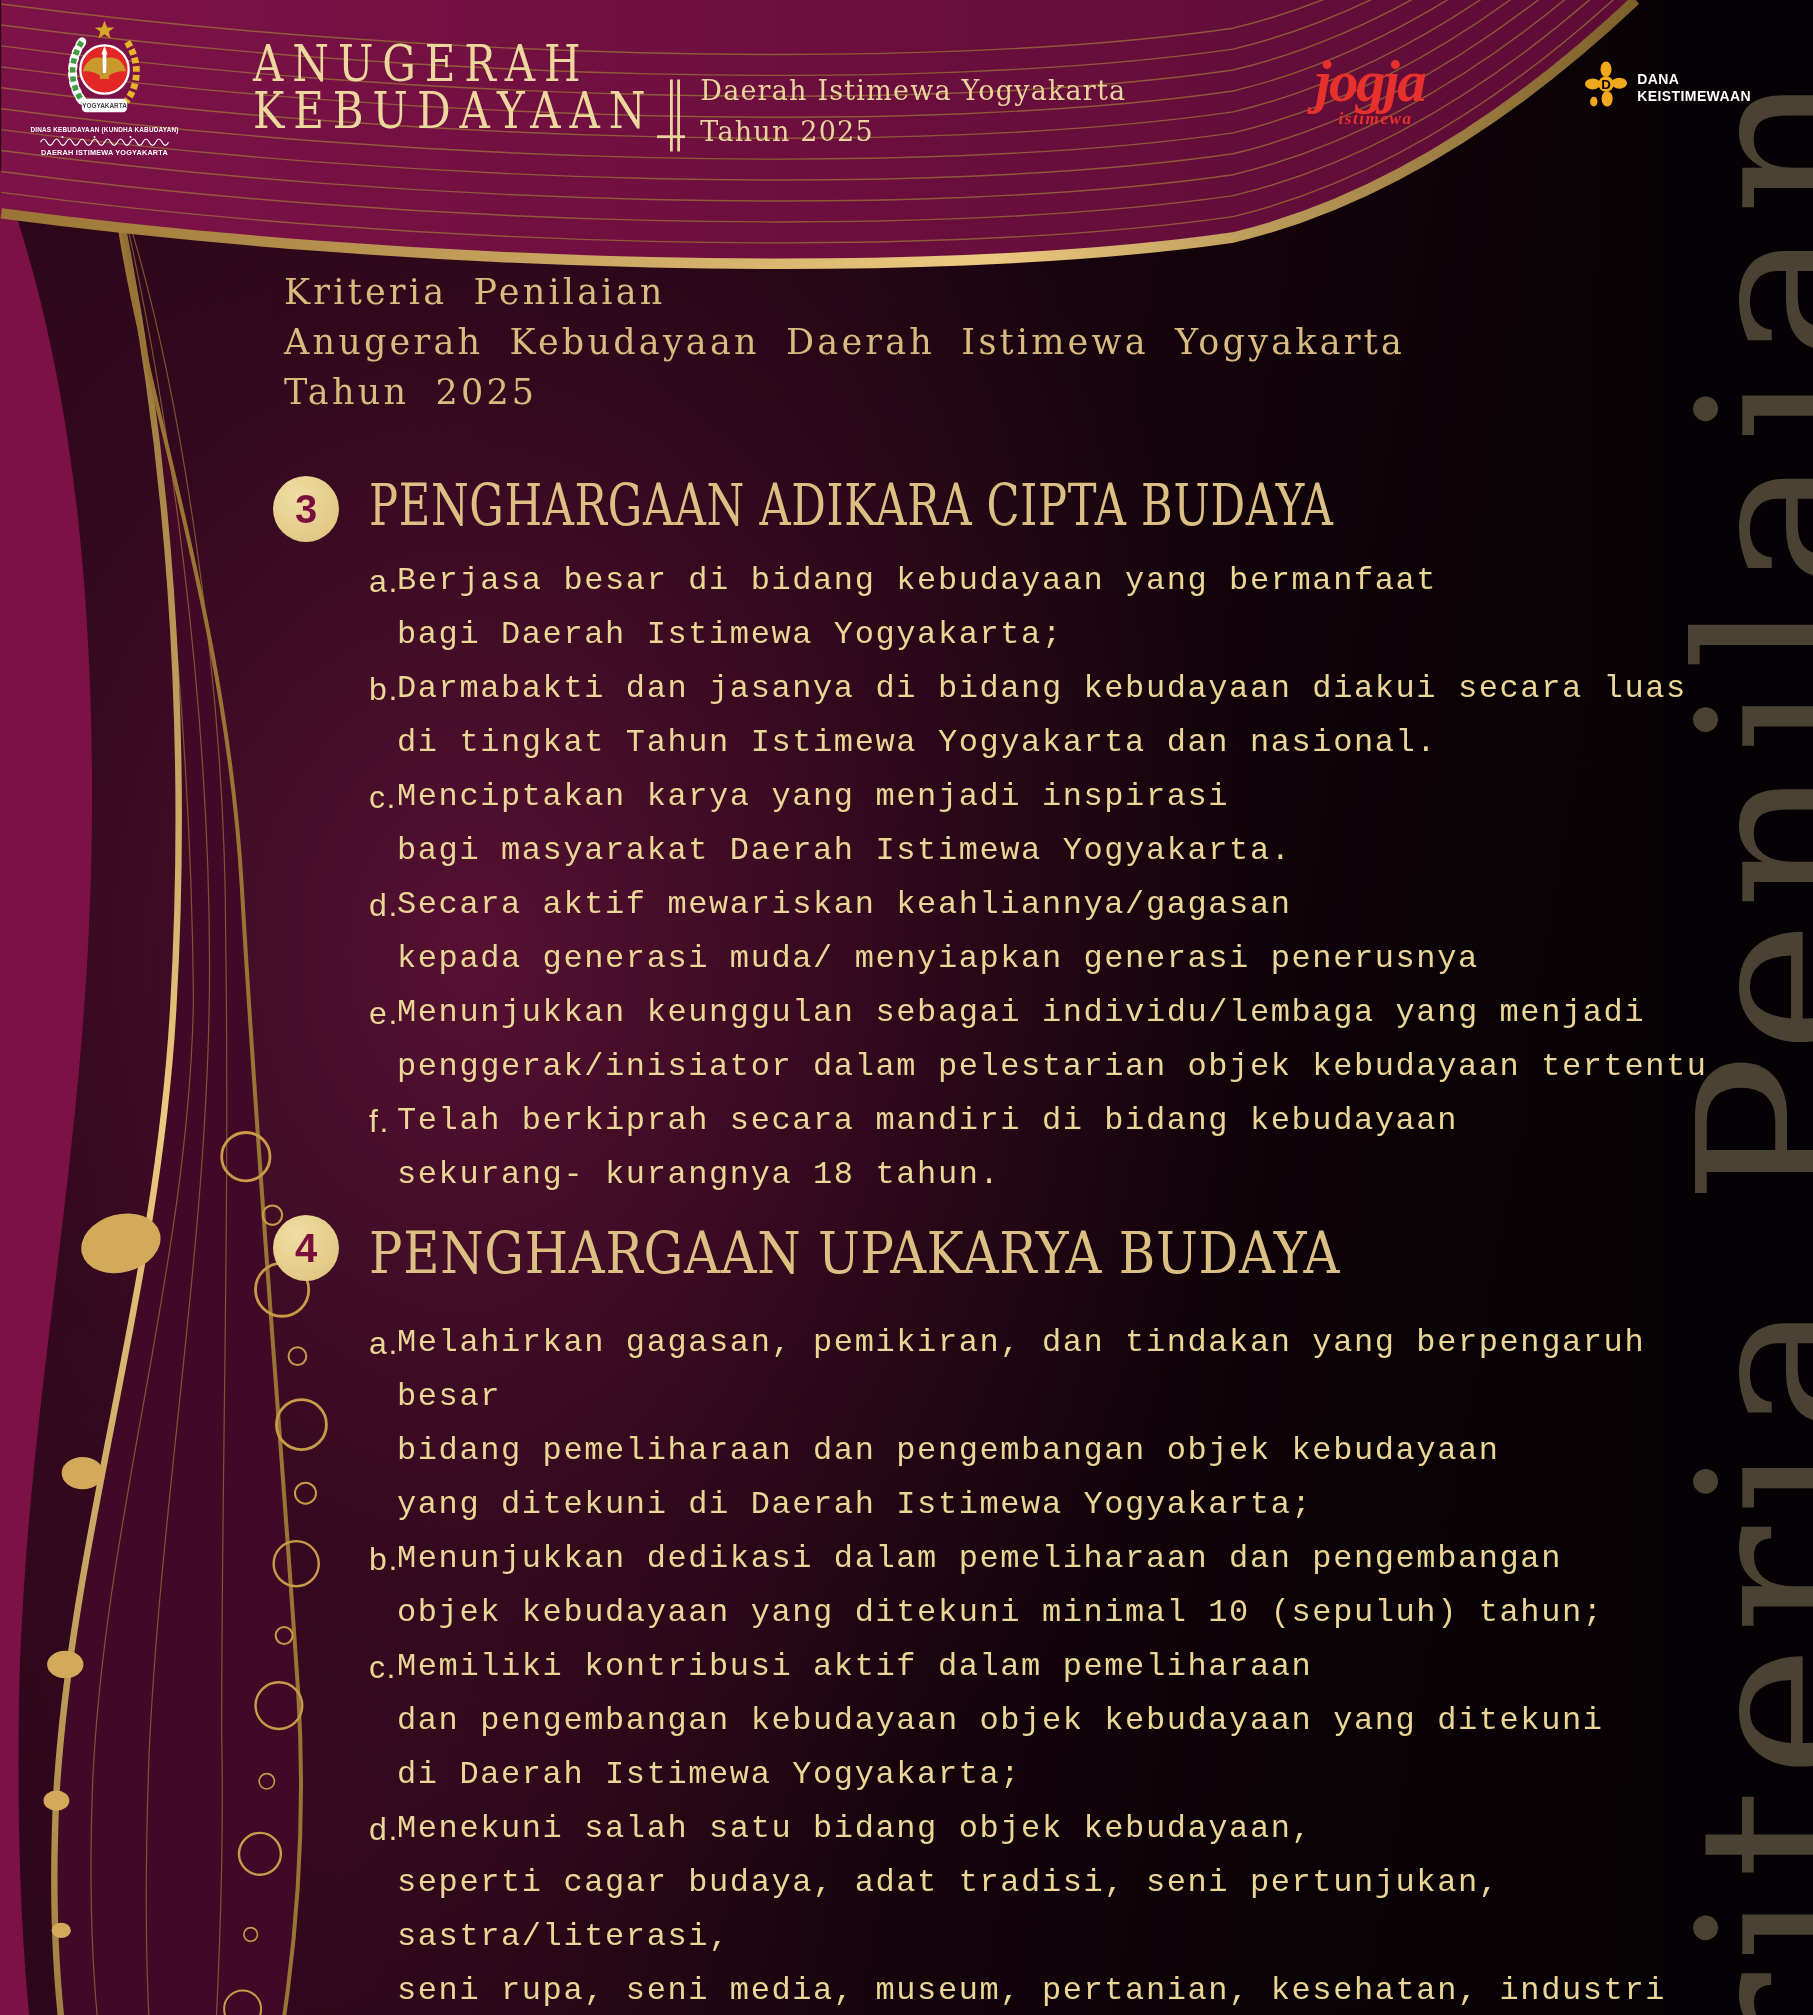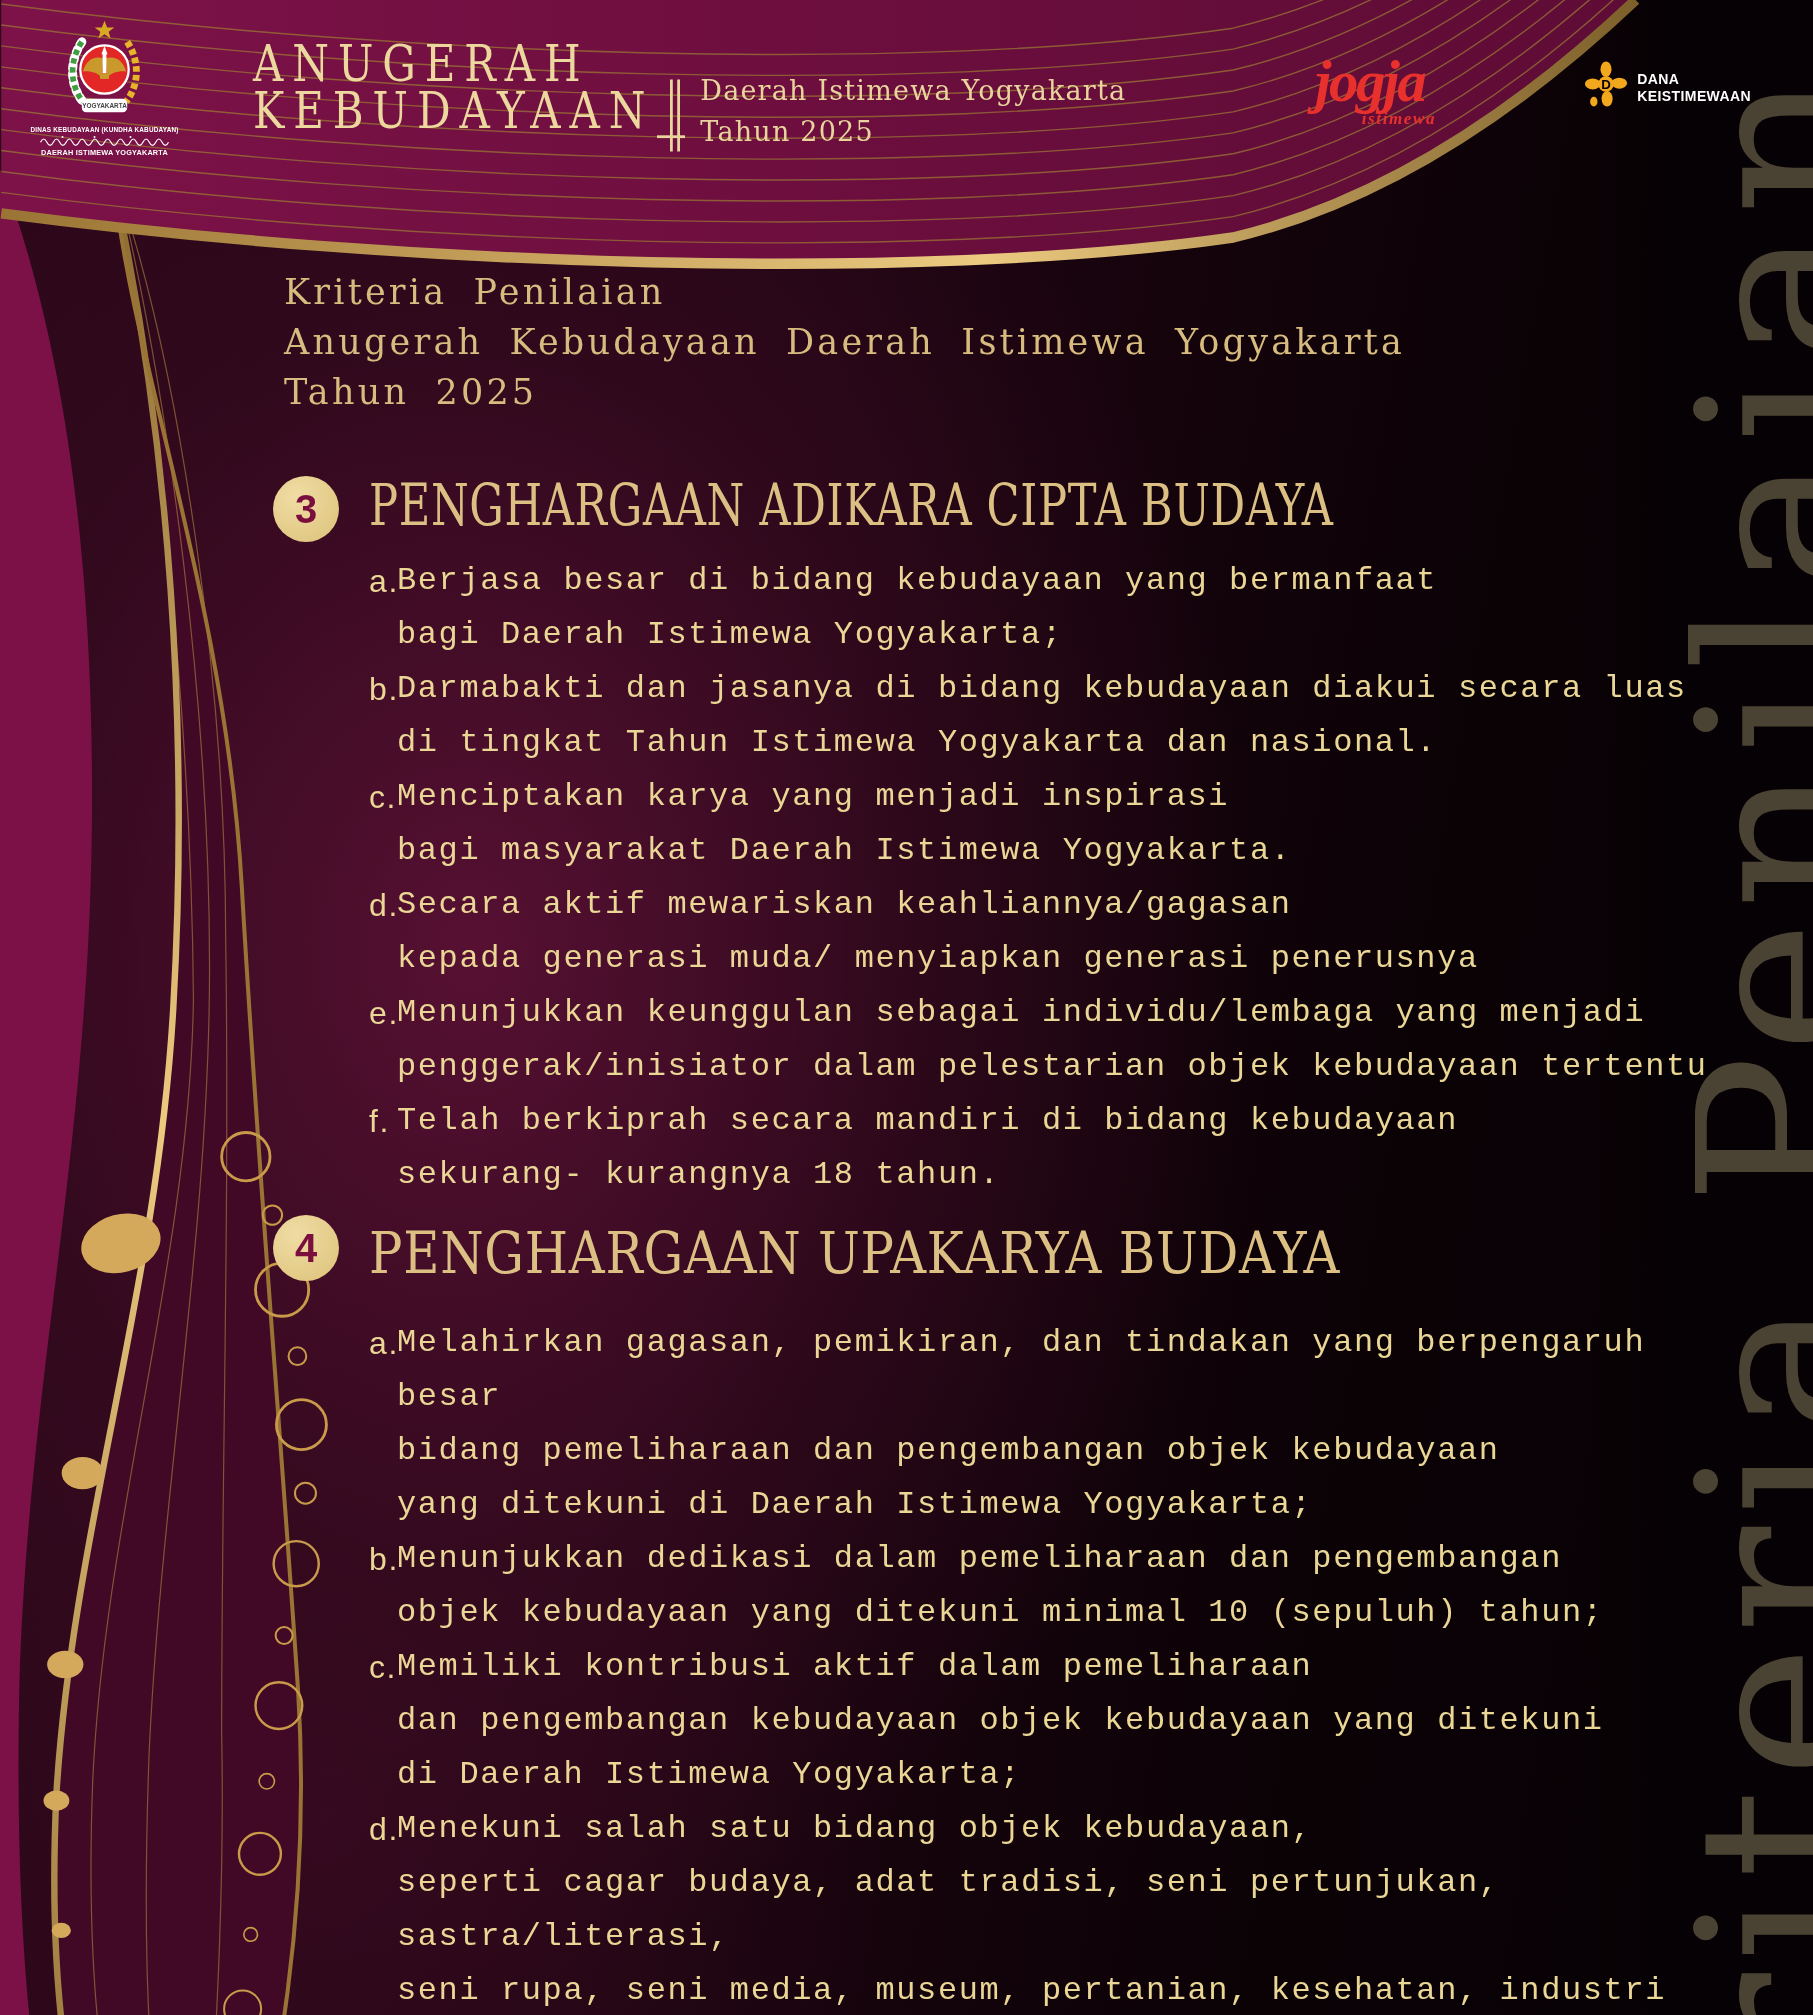--- a/index.html
+++ b/index.html
@@ -25,21 +25,21 @@
   #agency-logo .l1{font-size:6.4px;font-weight:bold;letter-spacing:0.2px;margin-top:4px;}
   #agency-logo .l2{font-size:7.3px;font-weight:bold;letter-spacing:0.2px;margin-top:1.6px;}
   
   .big-title{left:253px;color:#ecd79e;font-family:"DejaVu Serif",serif;font-size:42px;letter-spacing:8.9px;transform:scaleY(1.18);transform-origin:0 0;white-space:nowrap;}
   #sub-lockup{left:657px;top:77px;display:flex;align-items:flex-start;}
   #sub-lockup .texts{margin-left:11.3px;color:#e8d49c;font-family:"DejaVu Serif",serif;font-size:27px;letter-spacing:1.2px;line-height:1;}
   #sub-lockup .texts .t2{margin-top:13.7px;}
   
   #jogja-logo{left:1315px;top:52px;width:121px;color:#e8312c;font-family:Liberation Serif, serif;font-style:italic;font-weight:bold;}
   #jogja-logo .jg{font-size:59px;line-height:1;letter-spacing:-2.4px;}
-  #jogja-logo .ist{font-size:17px;letter-spacing:1.6px;text-align:right;margin-top:-2.4px;}
+  #jogja-logo .ist{font-size:17px;letter-spacing:1.6px;text-align:center;margin-top:-2.4px;}
   #dana-logo{left:1582px;top:60px;display:flex;align-items:center;}
   #dana-logo .txt{margin-left:7.3px;color:#ffffff;font-weight:bold;font-size:14px;line-height:1.25;letter-spacing:0.4px;}
   
   #intro{left:284px;top:267px;color:#d8bc7f;font-family:"DejaVu Serif",serif;font-size:35px;line-height:50px;letter-spacing:3.2px;word-spacing:12px;white-space:pre-line;}
   
   .badge{width:66px;height:66px;border-radius:50%;background:radial-gradient(circle at 35% 30%,#f0dca4,#dcc279);display:flex;align-items:center;justify-content:center;color:#7a0f3d;font-size:40px;font-weight:bold;}
   #badge-3{left:273px;top:476px;}
   #badge-4{left:273px;top:1215px;}
   .sec-heading{left:369px;width:1169px;color:#dcbf83;font-family:"DejaVu Serif",serif;font-size:54px;line-height:1;letter-spacing:0.8px;transform-origin:0 0;white-space:nowrap;}
   #heading-3{top:476px;transform:scale(0.80,1.08);}

